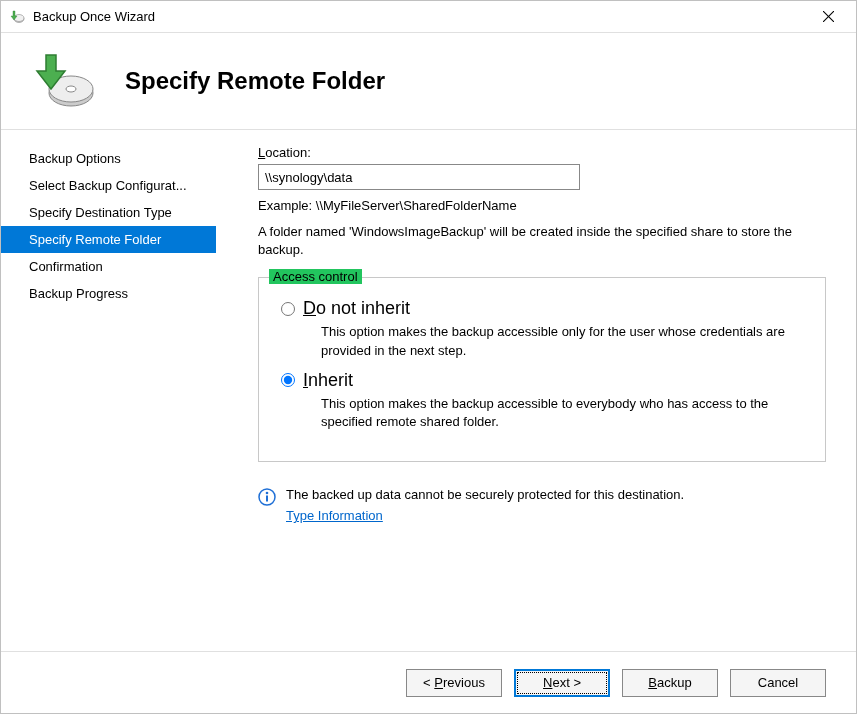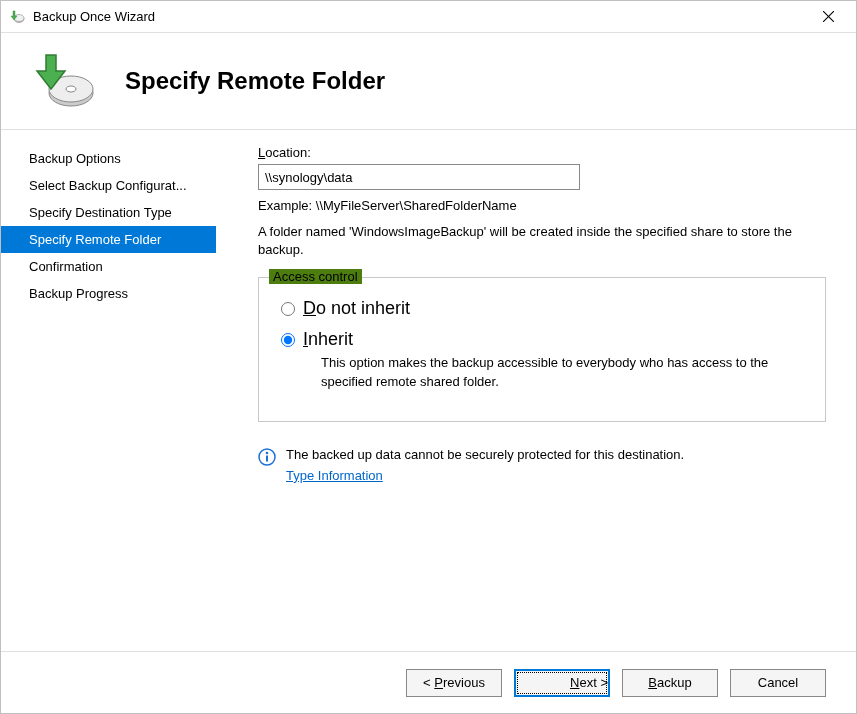--- a/index.html
+++ b/index.html
@@ -116,21 +116,21 @@
     .fieldset {
       border: 1px solid #c8c8c8;
       padding: 10px 16px 20px 16px;
       position: relative;
       margin-top: 4px;
     }
     .fieldset-legend {
       position: absolute;
       top: -9px;
       left: 10px;
-      background: #4d7c0f;
+      background: #22c55e;
       padding: 0 4px;
       font-size: 13px;
     }
     .radio-row {
       display: flex;
       align-items: center;
       margin-top: 10px;
     }
     .radio-row input[type=radio] {
       margin-right: 8px;
@@ -176,21 +176,20 @@
       border: 1px solid #888;
       background: #f5f5f5;
       font-family: inherit;
       font-size: 13px;
       cursor: pointer;
     }
     .btn.primary {
       border: 2px solid #0078d7;
       outline: 1px dotted #000;
       outline-offset: -4px;
-      text-align: right;
     }
     .btn:disabled {
       color: #000000;
       cursor: default;
     }
   </style>
 </head>
 <body>
 
 <div class="window">
@@ -246,20 +245,21 @@
 
       <div class="description">A folder named 'WindowsImageBackup' will be created inside the specified share to store the backup.</div>
 
       <div class="fieldset">
         <div class="fieldset-legend">Access control</div>
 
         <label class="radio-row">
           <input type="radio" name="access" style="">
           <span class="radio-label"><span class="underline-key">D</span><span>o not inherit</span></span>
         </label>
+        <div class="radio-desc">This option makes the backup accessible only for the user whose credentials are provided in the next step.</div>
 
         <label class="radio-row">
           <input type="radio" name="access" checked="" style="">
           <span class="radio-label"><span class="underline-key">I</span><span>nherit</span></span>
         </label>
         <div class="radio-desc">This option makes the backup accessible to everybody who has access to the specified remote shared folder.</div>
       </div>
 
       <div class="info-row">
         <span class="info-icon">

